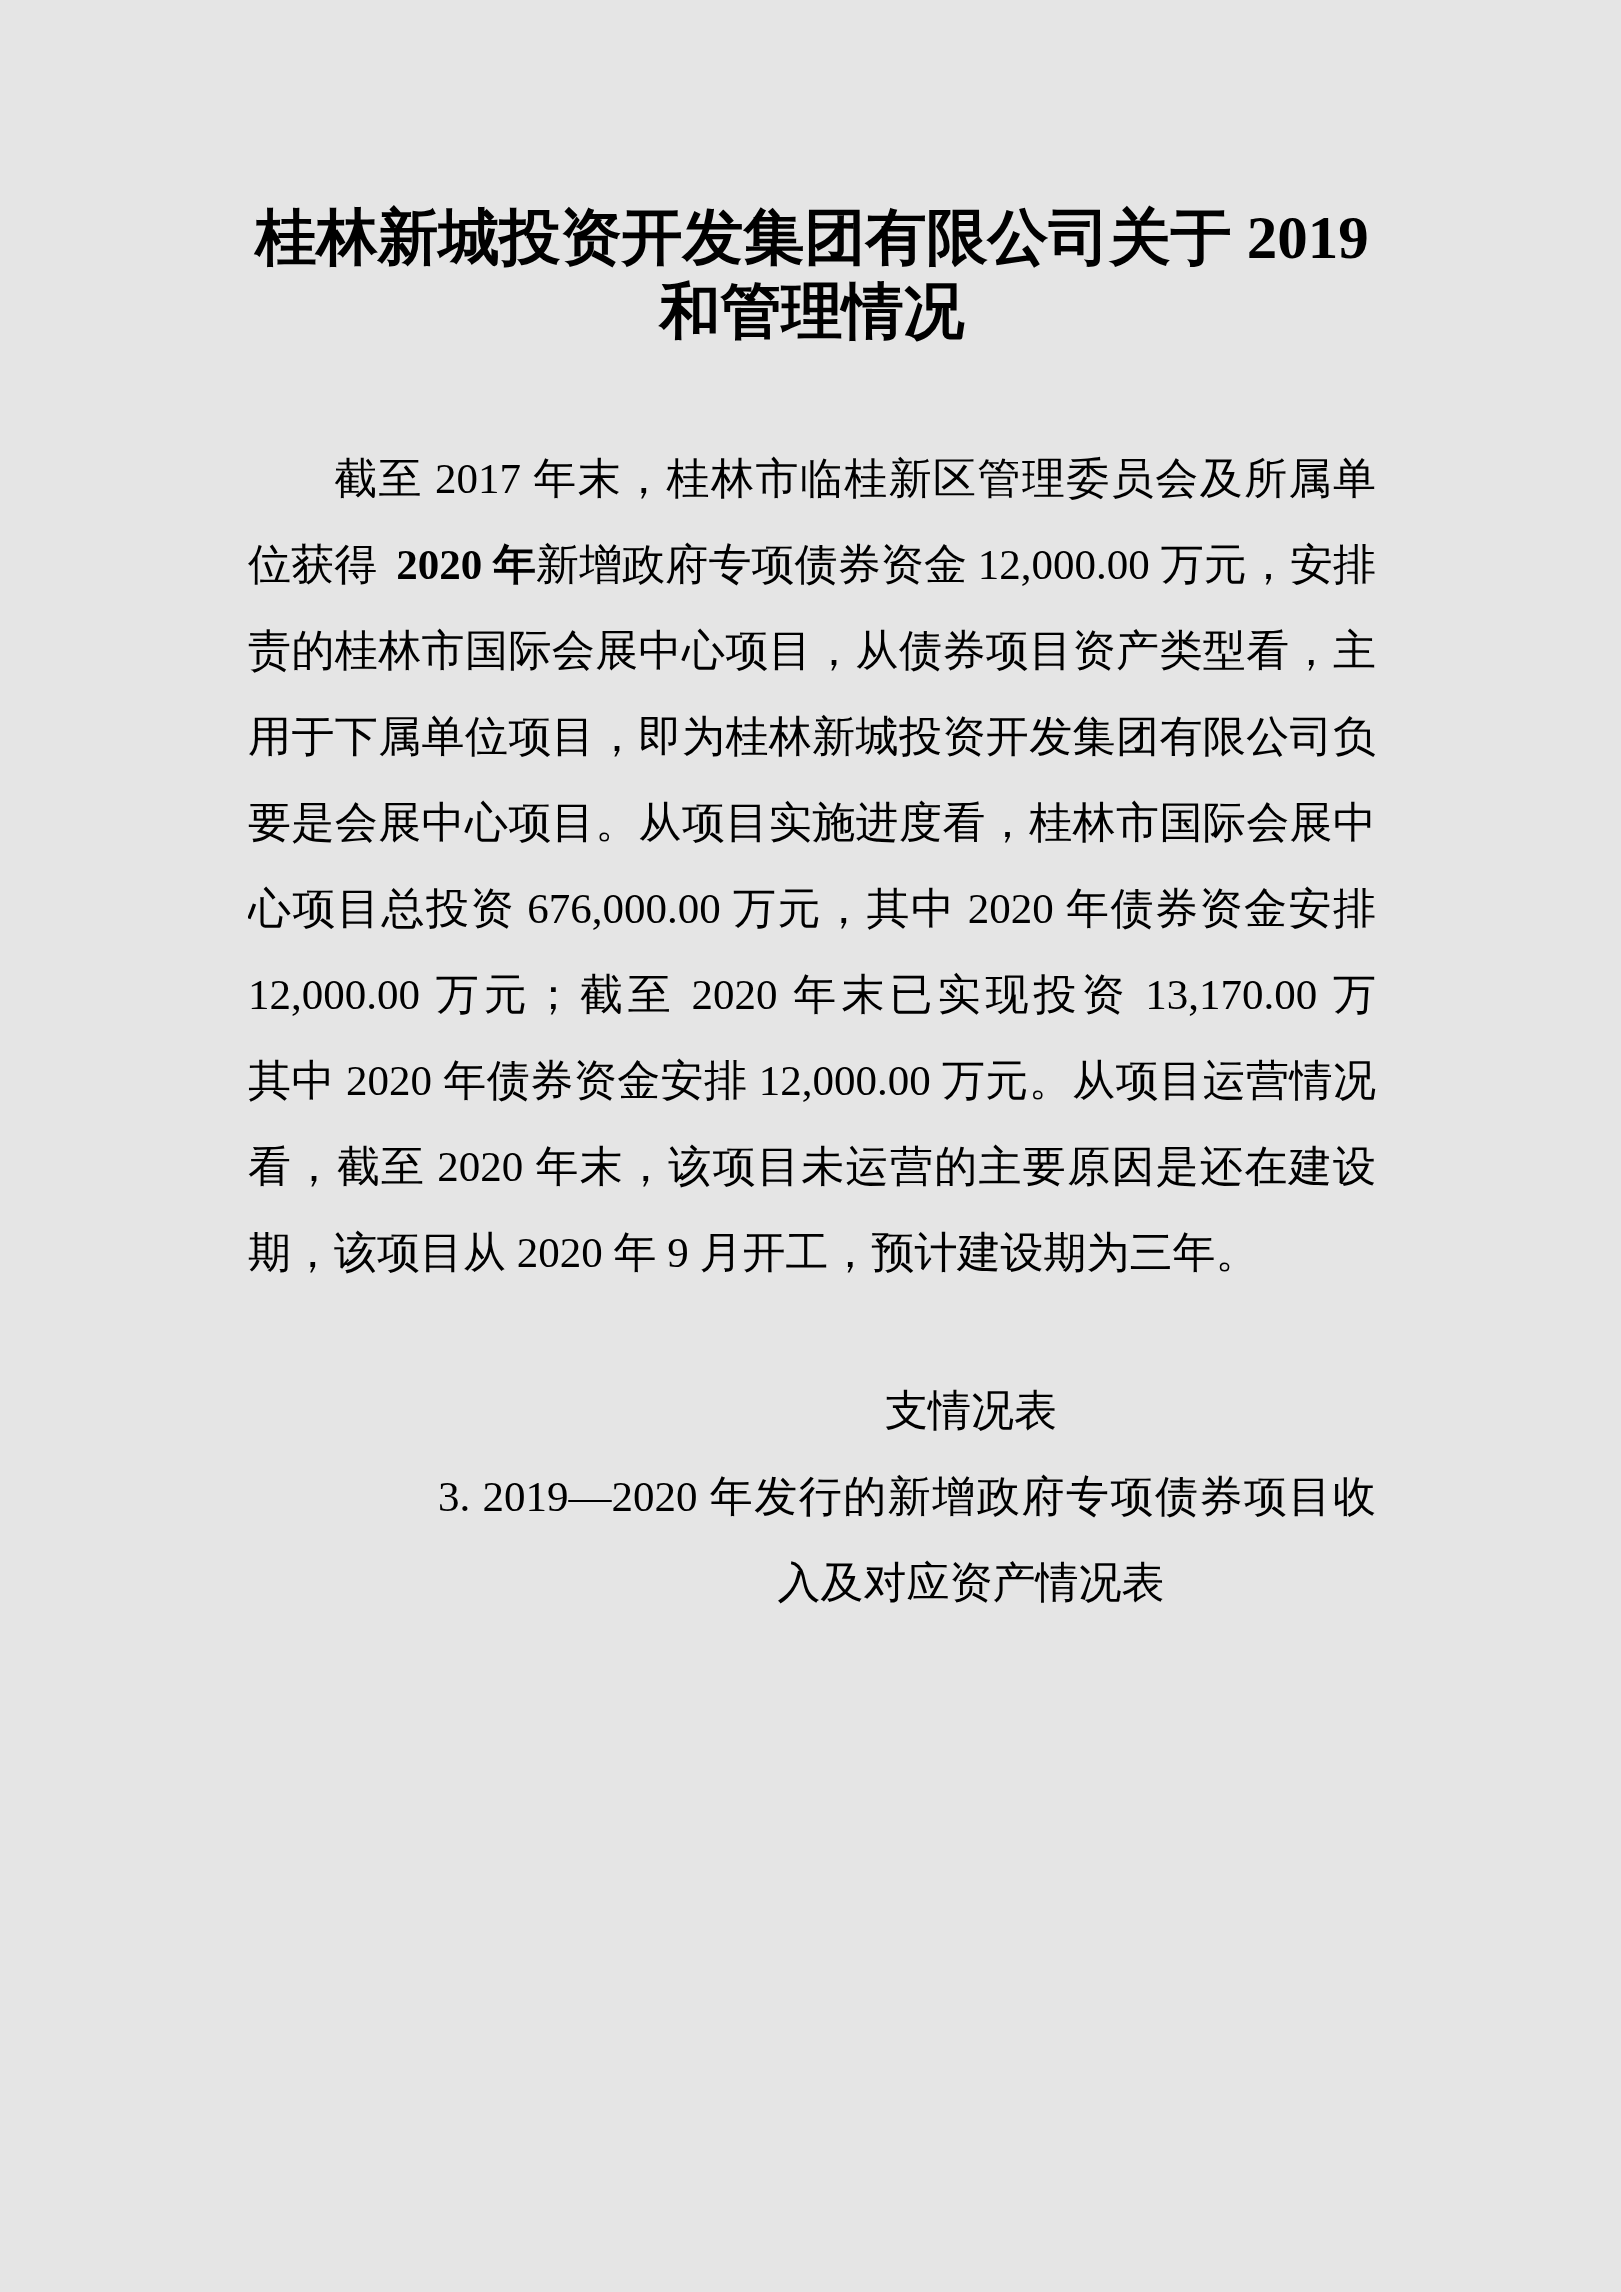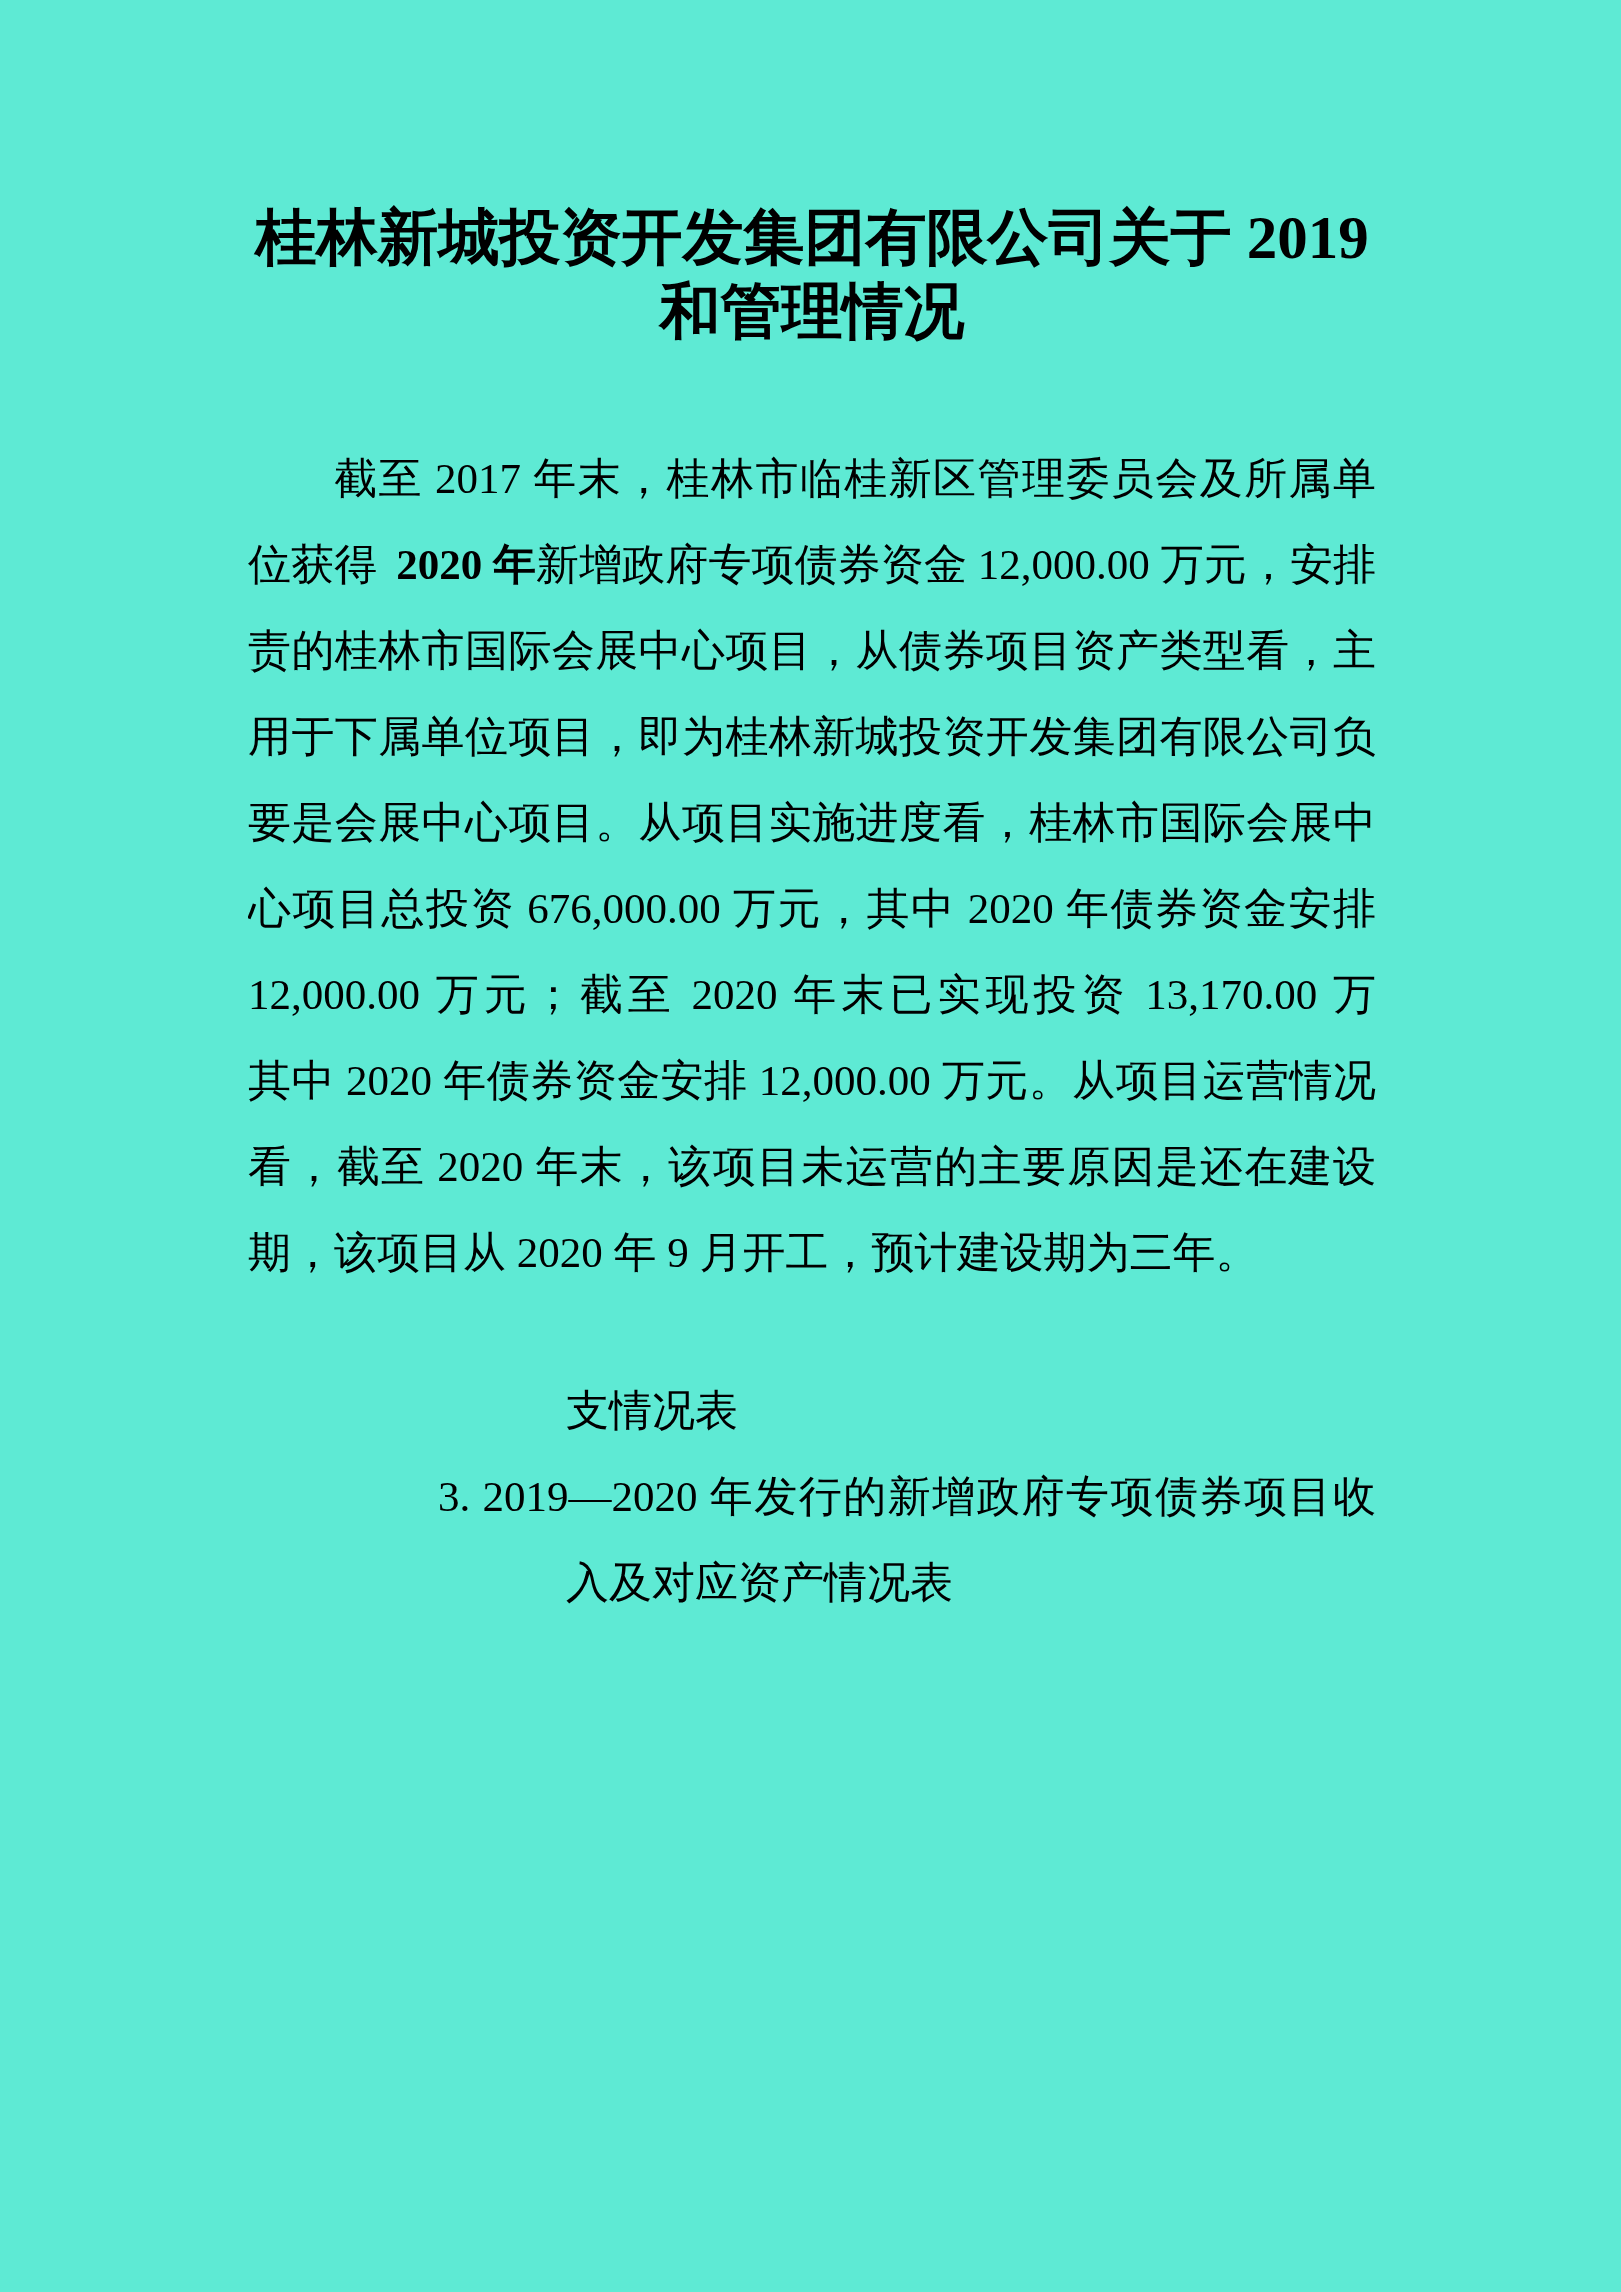--- a/index.html
+++ b/index.html
@@ -4,21 +4,21 @@
 <style>
   html, body {
     margin: 0;
     padding: 0;
     background: #ffffff;
   }
   .page {
     position: relative;
     width: 1621px;
     height: 2293px;
-    background: #5eead4;
+    background: #e5e5e5;
     color: #000000;
     font-family: "Liberation Serif", "DejaVu Serif", serif;
     overflow: hidden;
   }
   .content {
     padding: 201px 245px 0 248px;
   }
   .doc-title {
     font-size: 61px;
     font-weight: 700;
@@ -44,21 +44,21 @@
     overflow: hidden;
     text-align: left;
   }
   .justify {
     text-align: justify;
     text-align-last: justify;
   }
   .indent-para  { text-indent: 86px; }
   .indent-label { text-indent: 58px; }
   .indent-item  { text-indent: 190px; }
-  .indent-wrap  { text-indent: 318px; }
+  .indent-wrap  { text-indent: 318px; text-align: center; }
   .bold { font-weight: 700; margin-left: 8px; }
 </style>
 </head>
 <body>
 
 <div class="page">
   <div class="content">
 
     <div class="doc-title">
       <div class="title-line">桂林新城投资开发集团有限公司关于 2019</div>

